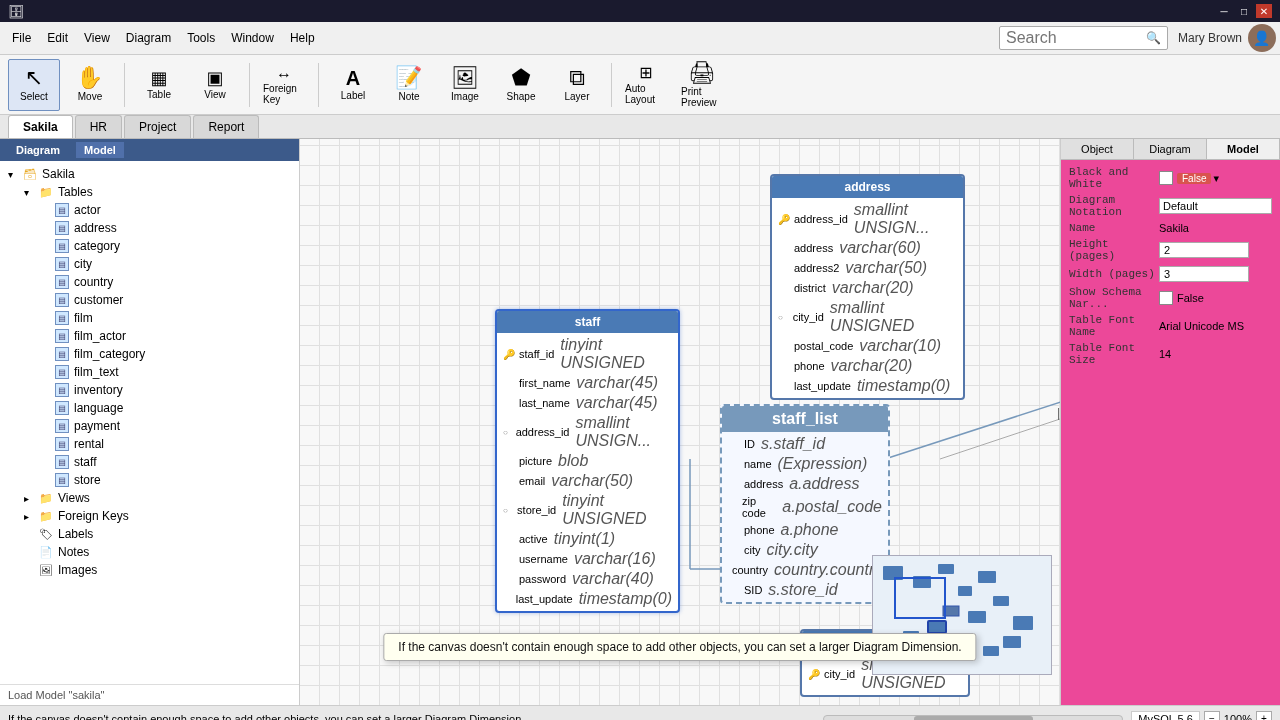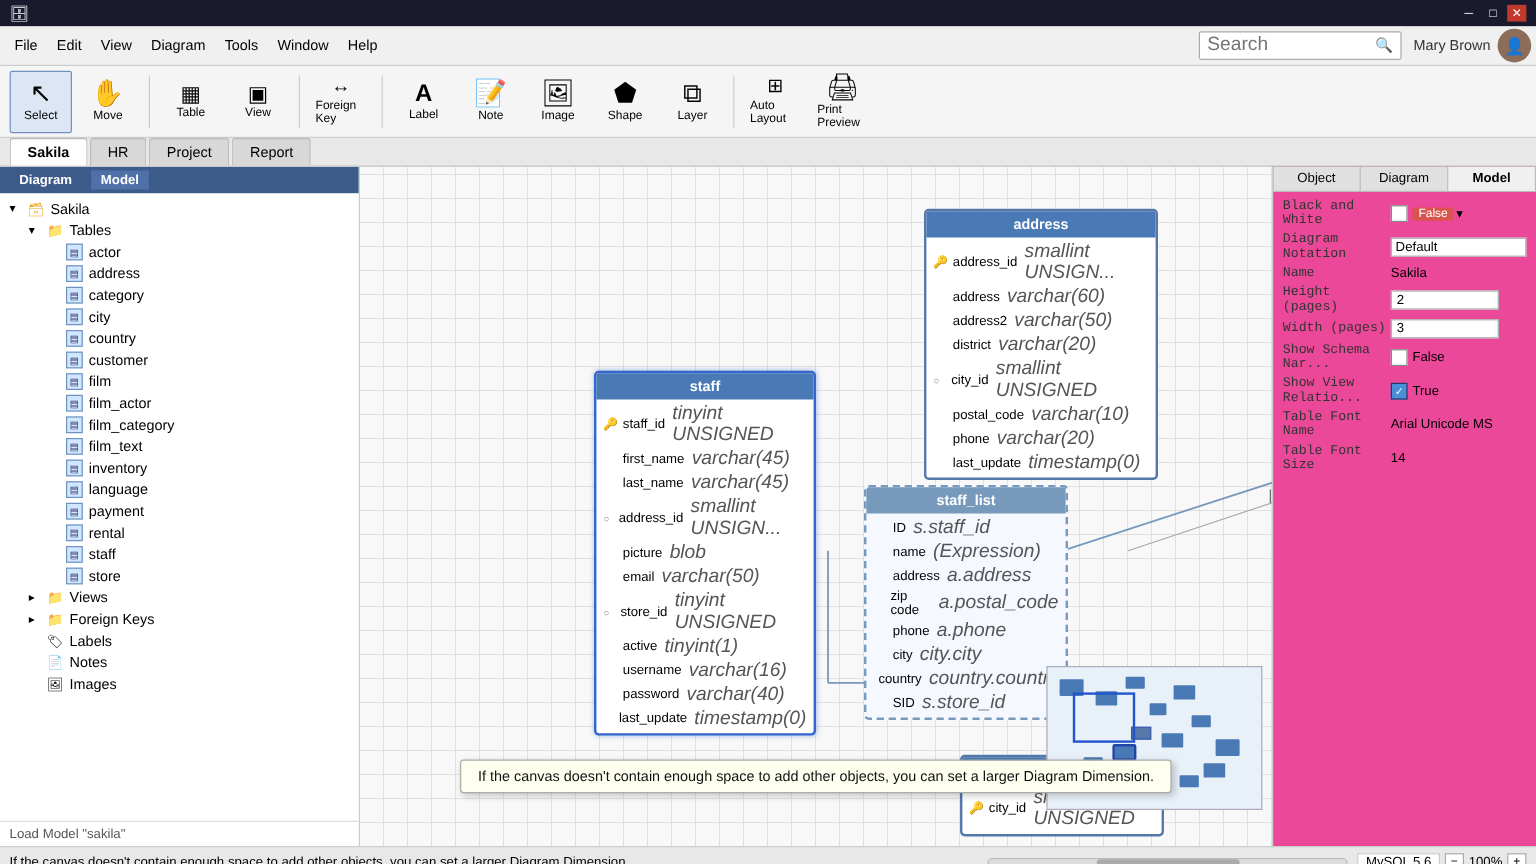--- a/index.html
+++ b/index.html
@@ -61,21 +61,21 @@
     .db-table-header.blue { background: #4a7ab5; }
     .db-table-body { padding: 2px 0; }
     .db-table-row { display: flex; align-items: center; padding: 1px 6px; gap: 4px; }
     .db-table-row .key-icon { width: 12px; color: #d4a017; font-size: 10px; }
     .db-table-row .circle-icon { width: 12px; color: #888; font-size: 8px; }
     .field-name { color: #000; font-weight: 500; margin-right: 2px; }
     .field-type { color: #555; font-style: italic; font-size: 16px; }
 
     
     .db-view { position: absolute; border: 2px dashed #7799bb; border-radius: 4px; background: #f5f8ff; font-size: 11px; min-width: 150px; }
-    .db-view-header { background: #7799bb; color: #fff; padding: 4px 8px; font-weight: bold; text-align: center; font-size: 12px; border-radius: 2px 2px 0 0; }
+    .db-view-header { background: #7799bb; color: #fff; padding: 4px 8px; font-weight: bold; text-align: center; font-size: 16px; border-radius: 2px 2px 0 0; }
 
     
     #right-panel { width: 220px; background: #ec4899; border-left: 1px solid #ccc; overflow-y: auto; }
     #right-panel-tabs { display: flex; background: #e0e0e0; border-bottom: 1px solid #bbb; }
     .rpanel-tab { flex: 1; padding: 4px 6px; text-align: center; font-size: 11px; cursor: pointer; border-right: 1px solid #bbb; }
     .rpanel-tab.active { background: #f0f0f0; font-weight: bold; }
     .rpanel-section { padding: 6px 8px; }
     .rpanel-row { display: flex; align-items: center; margin-bottom: 4px; font-size: 11px; }
     .rpanel-label { width: 90px; color: #333; flex-shrink: 0; font-family: Liberation Mono, monospace; }
     .rpanel-value { flex: 1; }
@@ -626,25 +626,20 @@
         <span class="rpanel-label">Width (pages)</span>
         <input class="rpanel-input" type="text" value="3" style="">
       </div>
 
       <div class="rpanel-row">
         <span class="rpanel-label">Show Schema Nar...</span>
         <span class="checkbox-false"> </span>
         <span style="margin-left:4px;font-size:11px;">False</span>
       </div>
 
-      <div class="rpanel-row">
-        <span class="rpanel-label">Show View Relatio...</span>
-        <span class="checkbox-true">✓</span>
-        <span style="margin-left:4px;font-size:11px;">True</span>
-      </div>
 
       <div class="rpanel-row">
         <span class="rpanel-label">Table Font Name</span>
         <span class="rpanel-value">Arial Unicode MS</span>
       </div>
 
       <div class="rpanel-row">
         <span class="rpanel-label">Table Font Size</span>
         <span class="rpanel-value">14</span>
       </div>

